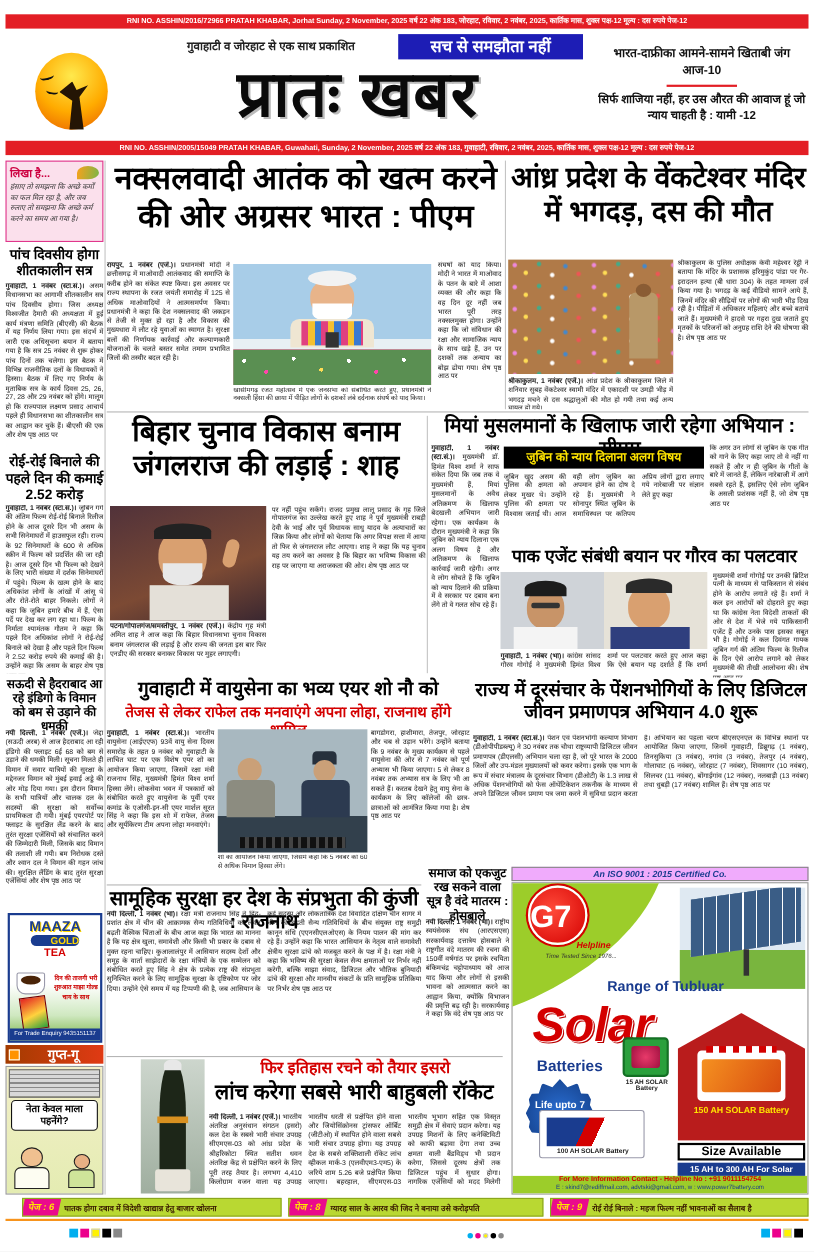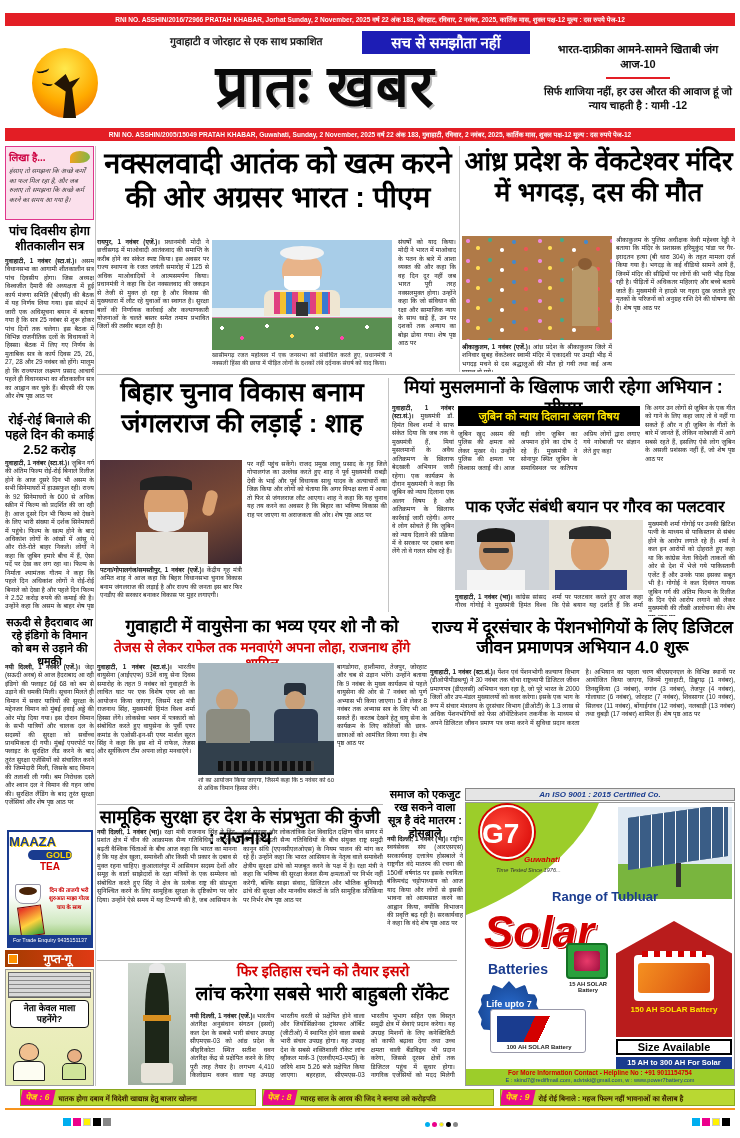--- a/index.html
+++ b/index.html
@@ -63,21 +63,21 @@
   <div class="abs body" style="left:5px;top:459px;width:89px;height:153px">
     <span class="dl">गुवाहाटी, 1 नवंबर (स्टा.सं.)।</span> <span>जुबिन गर्ग की अंतिम फिल्म रोई-रोई बिनाले रिलीज होने के आज दूसरे दिन भी असम के सभी सिनेमाघरों में हाउसफुल रही। राज्य के 92 सिनेमाघरों के 600 से अधिक स्क्रीन में फिल्म को प्रदर्शित की जा रही है। आज दूसरे दिन भी फिल्म को देखने के लिए भारी संख्या में दर्शक सिनेमाघरों में पहुंचे। फिल्म के खत्म होने के बाद अधिकांश लोगों के आंखों में आंसू थे और रोते-रोते बाहर निकले। लोगों ने कहा कि जुबिन हमारे बीच में हैं, ऐसा पर्दे पर देख कर लग रहा था। फिल्म के निर्माता श्यामंतक गौतम ने कहा कि पहले दिन अधिकांश लोगों ने रोई-रोई बिनाले को देखा है और पहले दिन फिल्म ने 2.52 करोड़ रुपये की कमाई की है। उन्होंने कहा कि असम के बाहर शेष पृष्ठ आठ पर</span>
   </div>
 
   <div class="abs hd" style="left:5px;top:616px;width:89px;height:44px;font-size:11px">सऊदी से हैदराबाद आ रहे इंडिगो के विमान को बम से उड़ाने की धमकी</div>
   <div class="abs body" style="left:5px;top:663px;width:89px;height:163px">
     <span class="dl">नयी दिल्ली, 1 नवंबर (एजें.)।</span> <span>जेद्दा (सऊदी अरब) से आज हैदराबाद आ रही इंडिगो की फ्लाइट 6ई 68 को बम से उड़ाने की धमकी मिली। सूचना मिलते ही विमान में सवार यात्रियों की सुरक्षा के मद्देनजर विमान को मुंबई हवाई अड्डे की ओर मोड़ दिया गया। इस दौरान विमान के सभी यात्रियों और चालक दल के सदस्यों की सुरक्षा को सर्वोच्च प्राथमिकता दी गयी। मुंबई एयरपोर्ट पर फ्लाइट के सुरक्षित लैंड करने के बाद तुरंत सुरक्षा एजेंसियों को संचालित करने की जिम्मेदारी मिली, जिसके बाद विमान की तलाशी ली गयी। बम निरोधक दस्ते और श्वान दल ने विमान की गहन जांच की। सुरक्षित लैंडिंग के बाद तुरंत सुरक्षा एजेंसियां और शेष पृष्ठ आठ पर</span>
   </div>
 
   <div class="abs" style="left:7px;top:830px;width:86px;height:118px;border:2px solid #1a3c8f;background:linear-gradient(180deg,#ffffff 55%,#cfe8c0 80%,#7ab648 100%);overflow:hidden">
-    <div style="font-size:13px;font-weight:900;color:#1a3c8f;text-shadow:1px 1px 0 #ffd700;margin-top:2px">MAAZA</div>
+    <div style="text-align:center;font-size:13px;font-weight:900;color:#1a3c8f;text-shadow:1px 1px 0 #ffd700;margin-top:2px">MAAZA</div>
     <div style="width:44px;margin:1px auto;background:#1a3c8f;color:#ffd700;font-weight:bold;font-size:9px;text-align:right;border-radius:8px">GOLD</div>
     <div style="text-align:center;font-size:10px;font-weight:900;color:#d40000">TEA</div>
     <div class="abs" style="left:6px;top:52px;width:26px;height:20px;background:#fff;border:1px solid #99a;border-radius:2px 2px 8px 8px">
       <div style="width:18px;height:8px;background:#4a2408;border-radius:50%;margin:2px auto"></div>
     </div>
     <div class="abs" style="left:10px;top:74px;width:24px;height:30px;background:linear-gradient(160deg,#e42222,#ffd23e 55%,#2aa03c);border:1px solid #700;transform:rotate(-8deg)"></div>
     <div class="abs" style="left:38px;top:54px;width:44px;height:48px;font-size:5.6px;font-weight:bold;color:#c00;line-height:1.5;text-align:center">दिन की ताजगी भरी शुरुआत माझा गोल्ड चाय के साथ</div>
     <div class="abs" style="left:0;bottom:0;width:100%;height:11px;background:#1a3c8f;color:#fff;font-size:5.4px;text-align:center;line-height:11px">For Trade Enquiry 9435151137</div>
   </div>
 
@@ -207,25 +207,25 @@
     <div class="abs" style="left:21px;top:0;width:16px;height:10px;background:#e8e8e8;border-radius:50% 50% 0 0"></div>
     <div class="abs" style="left:15px;top:52px;width:28px;height:6px;background:#d89020"></div>
     <div class="abs" style="left:13px;top:100px;width:32px;height:20px;background:#e8e4da;border-radius:3px"></div>
   </div>
   <div class="abs hd" style="left:192px;top:963px;width:262px;height:19px;font-size:14.5px;color:#d40000">फिर इतिहास रचने को तैयार इसरो</div>
   <div class="abs hd" style="left:190px;top:983px;width:264px;height:26px;font-size:19px">लांच करेगा सबसे भारी बाहुबली रॉकेट</div>
   <div class="abs body cols3" style="left:190px;top:1012px;width:265px;height:74px">
     <span class="dl">नयी दिल्ली, 1 नवंबर (एजें.)।</span> <span>भारतीय अंतरिक्ष अनुसंधान संगठन (इसरो) कल देश के सबसे भारी संचार उपग्रह सीएमएस-03 को आंध्र प्रदेश के श्रीहरिकोटा स्थित सतीश धवन अंतरिक्ष केंद्र से प्रक्षेपित करने के लिए पूरी तरह तैयार है। लगभग 4,410 किलोग्राम वजन वाला यह उपग्रह भारतीय धरती से प्रक्षेपित होने वाला और जियोसिंक्रोनस ट्रांसफर ऑर्बिट (जीटीओ) में स्थापित होने वाला सबसे</span> <span>भारी संचार उपग्रह होगा। यह उपग्रह देश के सबसे शक्तिशाली रॉकेट लांच व्हीकल मार्क-3 (एलवीएम3-एम5) के जरिये शाम 5.26 बजे प्रक्षेपित किया जाएगा। बहरहाल, सीएमएस-03 भारतीय भूभाग सहित एक विस्तृत समुद्री क्षेत्र में सेवाएं प्रदान करेगा। यह उपग्रह मिशनों के लिए कनेक्टिविटी को काफी बढ़ावा देगा तथा उच्च क्षमता वाली बैंडविड्थ भी प्रदान करेगा, जिससे दूरस्थ क्षेत्रों तक</span> <span>डिजिटल पहुंच में सुधार होगा। नागरिक एजेंसियों को मदद मिलेगी और रणनीतिक अनुप्रयोगों में सुधार होगा। इसरो ने आज कहा कि रॉकेट को जोड़ दिया गया है और यान के साथ एबीकुल का दिन तथा प्रक्षेपण-पूर्व यात्रा के दिन 26 अक्तूबर को ही लांच पैड पर ले जाया गया है। 43.5 मीटर लंबा रॉकेट अपने शक्तिशाली क्रायोजेनिक चरण के साथ शेष पृष्ठ आठ पर</span>
   </div>
 
-  <div class="abs" style="left:465px;top:788px;width:270px;height:13px;border:1px solid #888;background:#e5e5e5;color:#1a3c8f;font-weight:bold;font-style:italic;font-size:8px;text-align:center;line-height:11px">An ISO 9001 : 2015 Certified Co.</div>
+  <div class="abs" style="left:465px;top:788px;width:270px;height:13px;border:1px solid #888;background:#f0abfc;color:#1a3c8f;font-weight:bold;font-style:italic;font-size:8px;text-align:center;line-height:11px">An ISO 9001 : 2015 Certified Co.</div>
   <div class="abs" style="left:465px;top:802px;width:270px;height:284px;background:#fff;border:1px solid #999;overflow:hidden">
     <div class="abs" style="left:-40px;top:-30px;width:200px;height:120px;background:#9ccd2a;transform:rotate(-18deg);border-radius:0 0 100% 0"></div>
     <div class="abs" style="left:14px;top:2px;width:54px;height:54px;background:radial-gradient(circle at 40% 40%,#ff4a3a,#d40000);border-radius:50%;color:#fff;font-weight:900;font-size:28px;text-align:left;line-height:54px;border:2px solid #fff;box-shadow:0 0 0 2px #d40000">G7</div>
-    <div class="abs" style="left:58px;top:52px;font-size:8px;font-weight:bold;color:#d40000;font-style:italic">Guwahati</div>
+    <div class="abs" style="left:58px;top:52px;font-size:8px;font-weight:bold;color:#d40000;font-style:italic">Helpline</div>
     <div class="abs" style="left:30px;top:64px;font-size:5.6px;color:#333;font-style:italic">Time Tested Since 1976...</div>
     <div class="abs photo" style="left:152px;top:4px;width:114px;height:92px;background:linear-gradient(180deg,#dfe9f2 0 62%,#79b53e 62% 100%)">
       <div class="abs" style="left:10px;top:4px;width:100px;height:52px;background:repeating-linear-gradient(90deg,#3a5d86 0 11px,#fff 11px 12px),repeating-linear-gradient(180deg,rgba(255,255,255,.35) 0 9px,rgba(255,255,255,0) 9px 10px),#36577e;transform:skewY(-8deg)"></div>
       <div class="abs" style="left:58px;top:56px;width:5px;height:24px;background:#333"></div>
     </div>
     <div class="abs" style="left:84px;top:86px;width:110px;height:34px;color:#1a3c8f;font-weight:800;font-size:13px;text-align:center;line-height:1.25">Range of Tubluar</div>
     <div class="abs" style="left:18px;top:104px;font-size:44px;font-weight:900;font-style:italic;color:#d40000;text-shadow:1px 1px 0 #fff,2px 2px 0 #b00">Solar</div>
     <div class="abs" style="left:22px;top:158px;font-size:14px;font-weight:800;color:#1a3c8f">Batteries</div>
     <div class="abs" style="left:150px;top:118px;width:116px;height:116px;background:#b91c1c;clip-path:polygon(50% 0,100% 28%,100% 100%,0 100%,0 28%)">
       <div class="abs" style="left:18px;top:34px;width:80px;height:46px;background:#fff;border-radius:4px">

